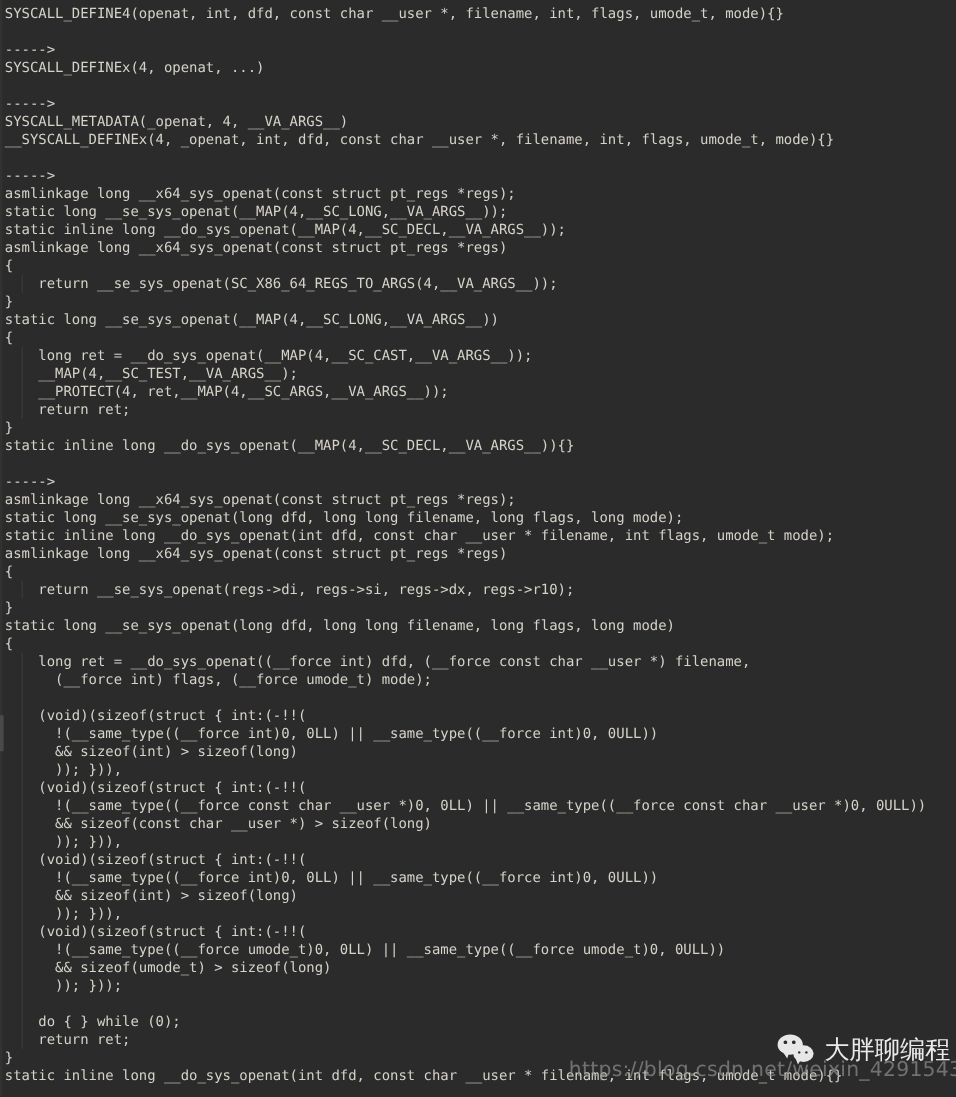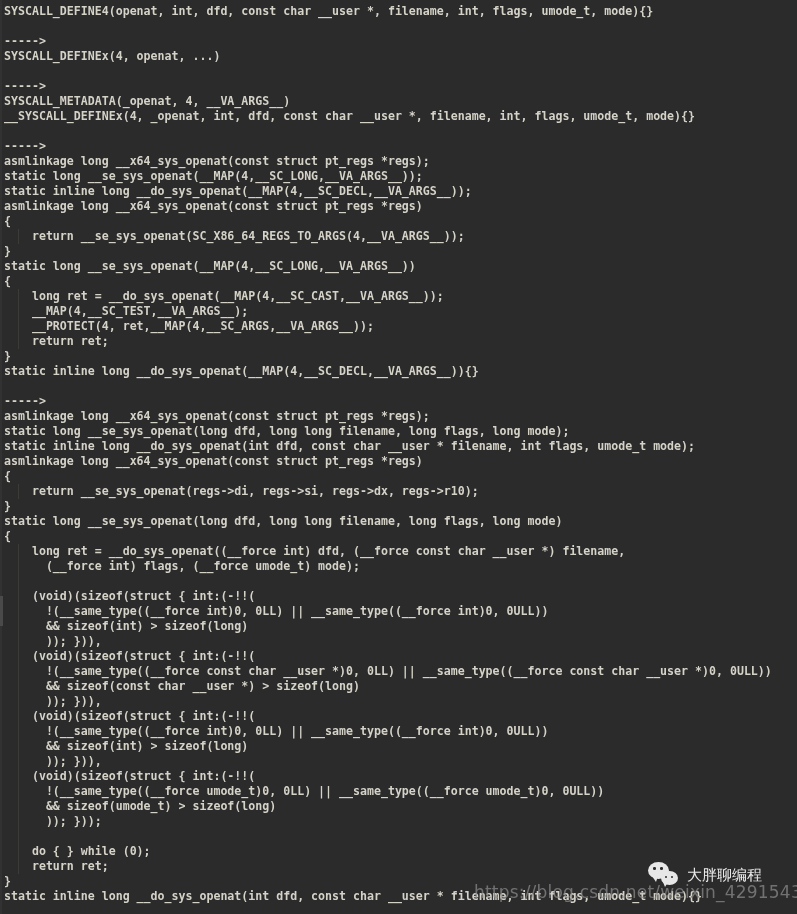--- a/index.html
+++ b/index.html
@@ -39,21 +39,20 @@
     position: absolute;
     left: 0; top: 0;
     width: 797px;
     padding: 4px 8px 0 4px;
     font-family: "DejaVu Sans Mono", "Liberation Mono", monospace;
     font-size: 11.6px;
     line-height: 15px;
     color: #d5d2c8;
     white-space: pre;
     letter-spacing: 0px;
-    font-weight: bold;
     -webkit-font-smoothing: antialiased;
   }
 
   .ln {
     display: block;
     height: 15px;
     white-space: pre;
     position: relative;
   }
   .ln.blank { color: transparent; }
@@ -118,21 +117,21 @@
   }
   #wm-brand .wechat .t2 {
     position: absolute; left: 15px; top: 21px;
     width: 0; height: 0;
     border-left: 2px solid transparent;
     border-right: 3px solid transparent;
     border-top: 5px solid #f2f2f2;
   }
   #wm-brand .brandtext {
     font-family: "DejaVu Sans", "Liberation Sans", sans-serif;
-    font-size: 15px;
+    font-size: 21px;
     color: #f4f4f4;
     white-space: nowrap;
     line-height: 1;
   }
 </style>
 </head>
 <body>
 
 <div id="screen">
 

